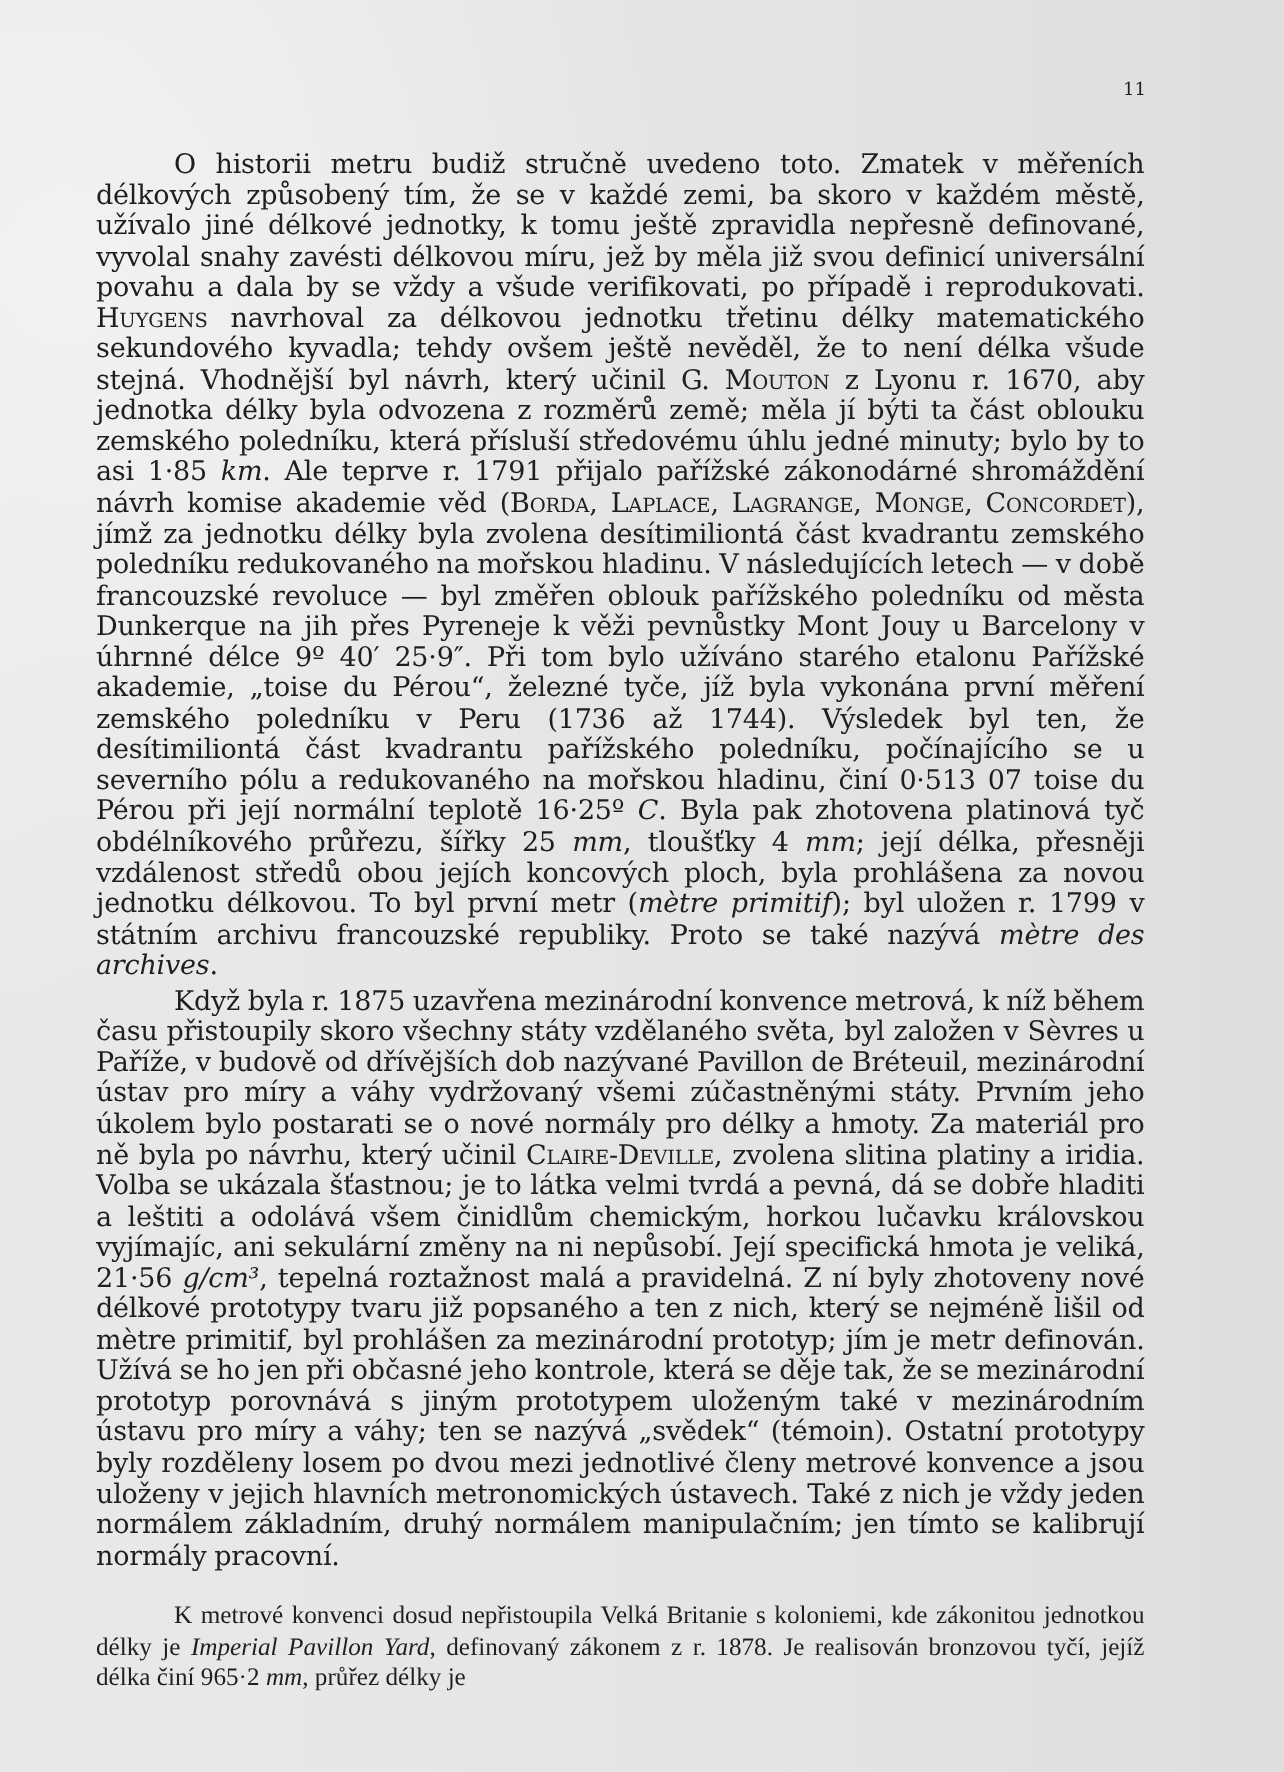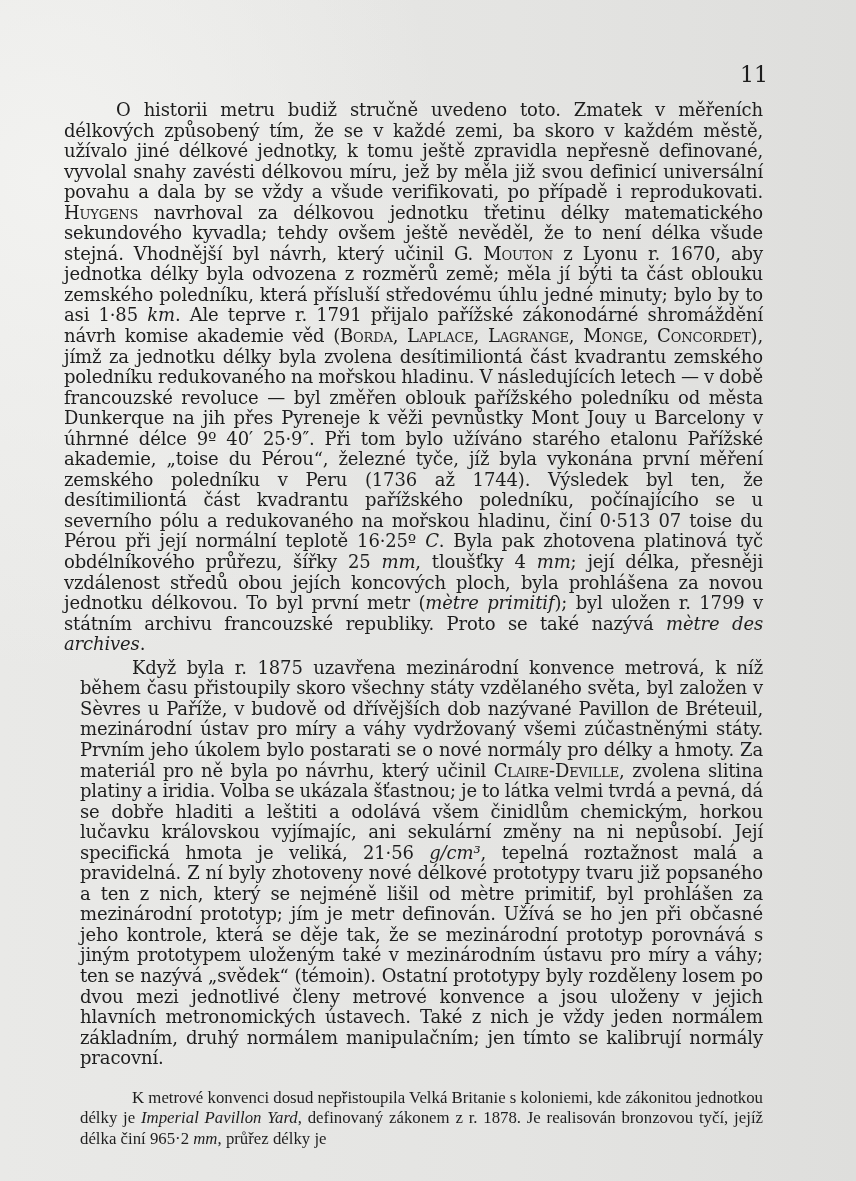--- a/index.html
+++ b/index.html
@@ -6,32 +6,32 @@
   body {
     width: 856px; height: 1181px; overflow: hidden;
     background: #e6e6e4;
     background-image: radial-gradient(ellipse at 5% 15%, #f2f2f0 0%, rgba(242,242,240,0) 35%),
                       linear-gradient(90deg, #e9e9e7 0%, #e4e4e2 60%, #dededc 100%);
     position: relative;
     font-family: "DejaVu Serif", "Liberation Serif", serif;
     color: #1e1e1e;
   }
   .page-number {
-    position: absolute; top: 62px; left: 740px; width: 24px;
-    font-size: 22px; 
+    position: absolute; top: 52px; left: 740px; width: 24px;
+    font-size: 12px; text-align: right;
   }
   .text-block {
     position: absolute; left: 64px; top: 100px; width: 699px;
   }
   .para {
     margin: 0; font-size: 18px; line-height: 20.55px;
     text-align: justify; text-indent: 52px; letter-spacing: -0.15px;
     word-spacing: -0.5px;
   }
-  .para + .para { margin-top: 3px; margin-left: 16px; }
+  .para + .para { margin-top: 3px; }
   .sc { font-variant: small-caps; }
   .it { font-style: italic; }
   .para.last { margin-top: 19px; font-family: "Liberation Serif", serif; font-size: 16.8px; letter-spacing: 0; word-spacing: 0; }
 </style>
 </head>
 <body>
 
 <div class="page-number">11</div>
 
 <div class="text-block">

